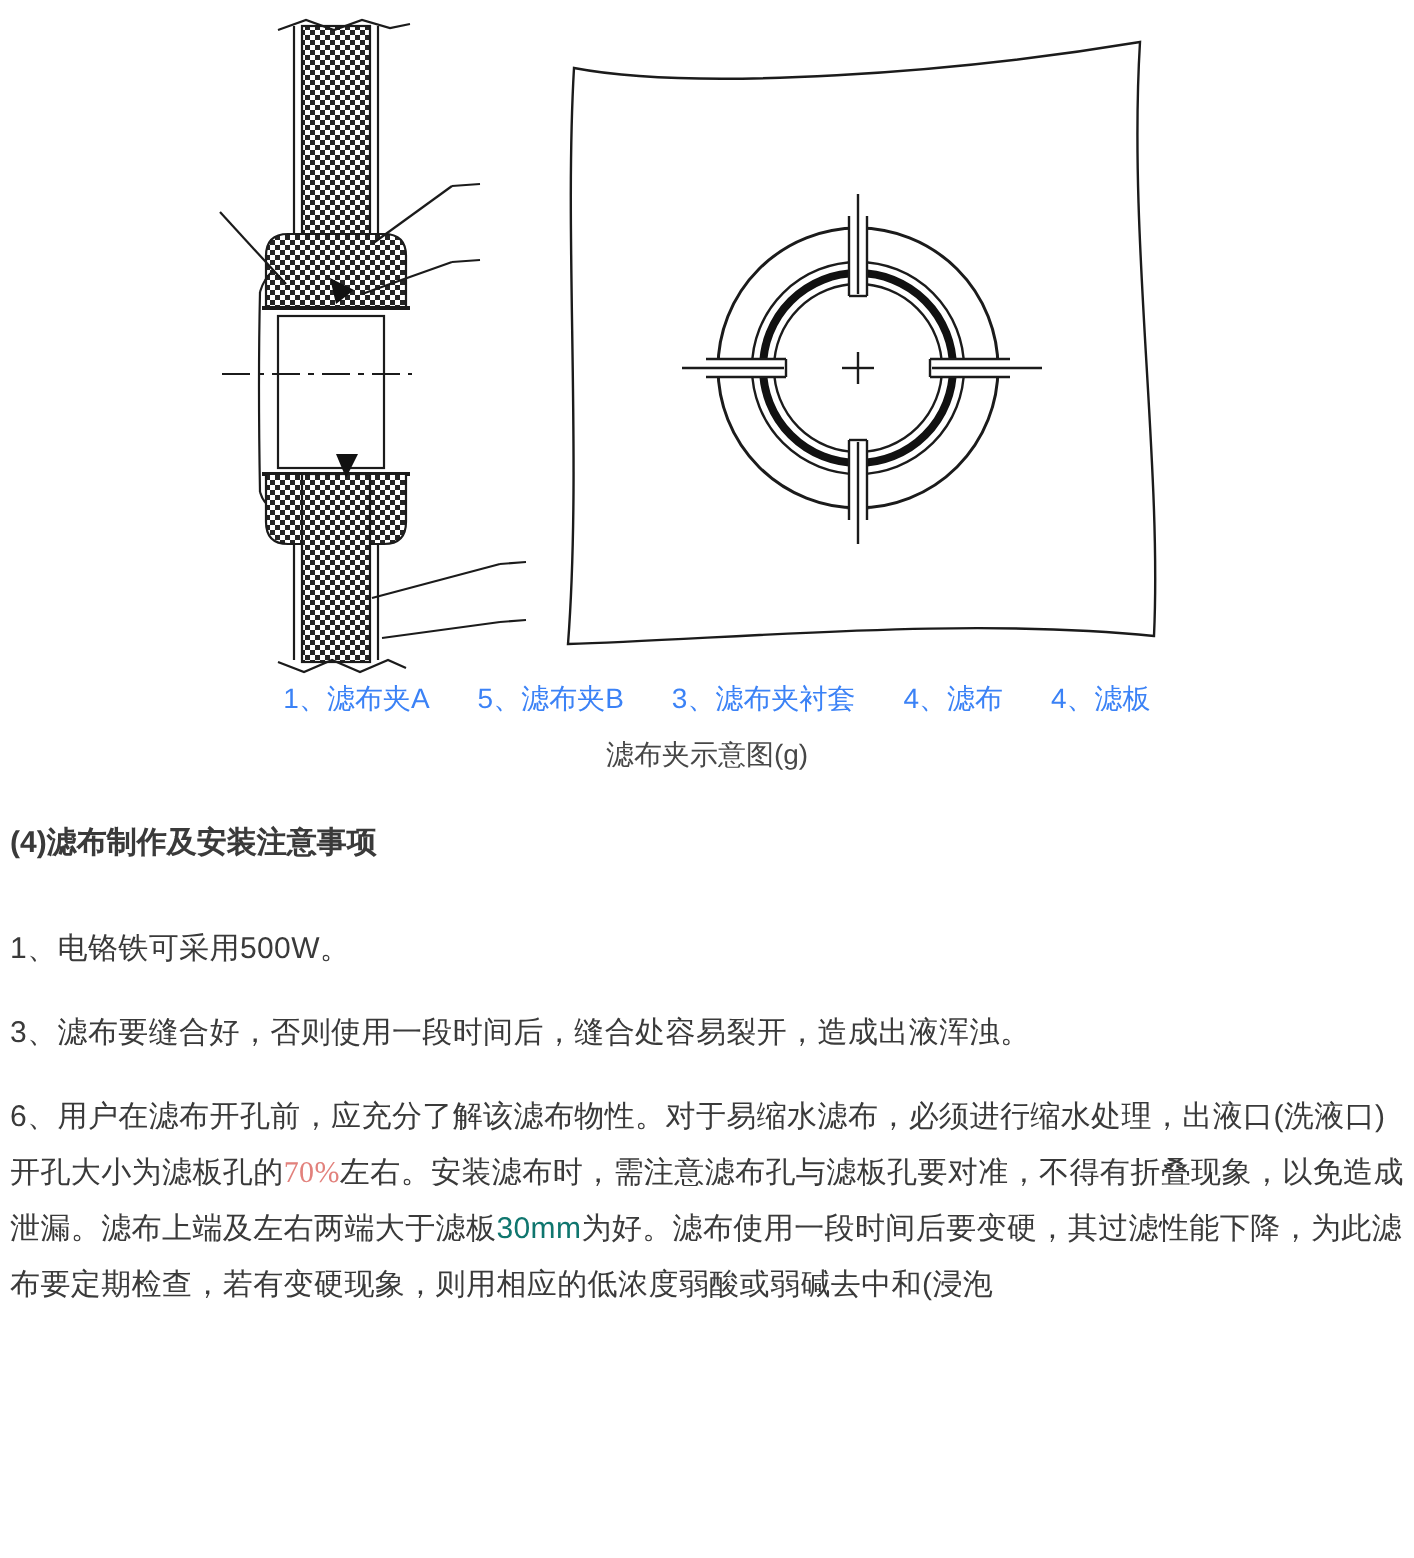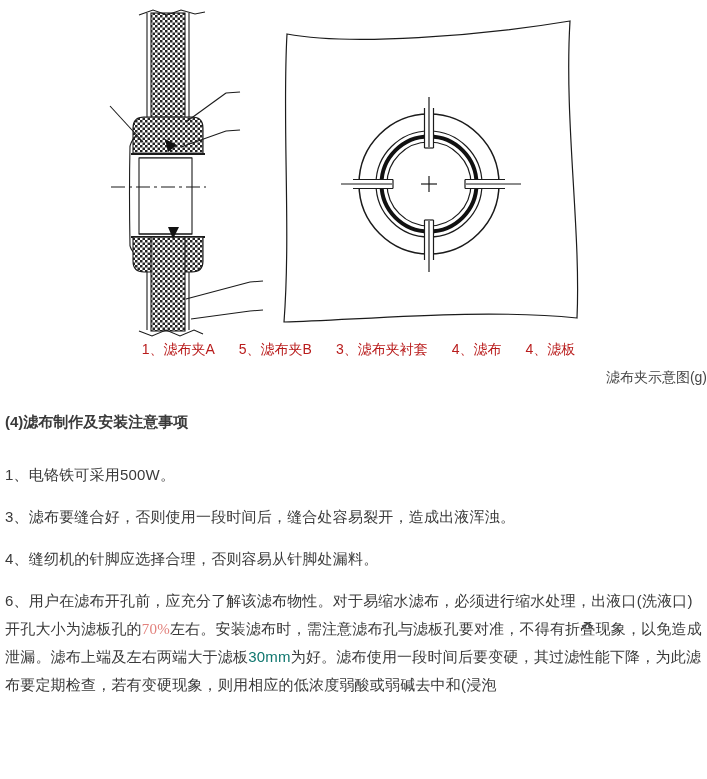--- a/index.html
+++ b/index.html
@@ -6,24 +6,24 @@
   body{
     width:707px;
     font-family:"Liberation Sans","DejaVu Sans",sans-serif;
     color:#3a3a3a;
   }
   .page{width:707px;}
   .figure-area{position:relative;width:707px;height:338px;}
   .figure-area svg{position:absolute;left:0;top:0;}
   .caption-items{
     display:flex;justify-content:center;gap:24px;
-    font-size:14px;color:#b91c1c;line-height:18px;margin-top:2px;margin-left:10px;
+    font-size:14px;color:#3b82f6;line-height:18px;margin-top:2px;margin-left:10px;
   }
   .caption-title{
-    text-align:right;font-size:14px;color:#474747;line-height:18px;margin-top:10px;
+    text-align:center;font-size:14px;color:#474747;line-height:18px;margin-top:10px;
   }
   .content{padding:26px 5px 8px 5px;}
   .section-heading{
     font-size:15px;line-height:20px;margin:0 0 29px 0;font-weight:bold;color:#3a3a3a;
   }
   .note{
     font-size:15px;line-height:28px;margin:0 0 14px 0;color:#3a3a3a;
     letter-spacing:0.2px;
   }
   .note:last-child{margin-bottom:6px;}
@@ -130,17 +130,16 @@
     <span>4、滤布</span>
     <span>4、滤板</span>
   </div>
   <div class="caption-title">滤布夹示意图(g)</div>
 
   <div class="content">
     <h3 class="section-heading">(4)滤布制作及安装注意事项</h3>
 
     <p class="note">1、电铬铁可采用500W。</p>
     <p class="note">3、滤布要缝合好，否则使用一段时间后，缝合处容易裂开，造成出液浑浊。</p>
-    <p class="note">4、缝纫机的针脚应选择合理，否则容易从针脚处漏料。</p>
     <p class="note"><span>6、用户在滤布开孔前，应充分了解该滤布物性。对于易缩水滤布，必须进行缩水处理，出液口(洗液口)开孔大小为滤板孔的</span><span style="color: rgb(226, 129, 124); font-family: Liberation Serif, serif;">70%</span><span>左右。安装滤布时，需注意滤布孔与滤板孔要对准，不得有折叠现象，以免造成泄漏。滤布上端及左右两端大于滤板</span><span style="color: #0f766e;">30mm</span><span>为好。滤布使用一段时间后要变硬，其过滤性能下降，为此滤布要定期检查，若有变硬现象，则用相应的低浓度弱酸或弱碱去中和(浸泡</span></p>
   </div>
 
 </div>
 
 </body></html>

